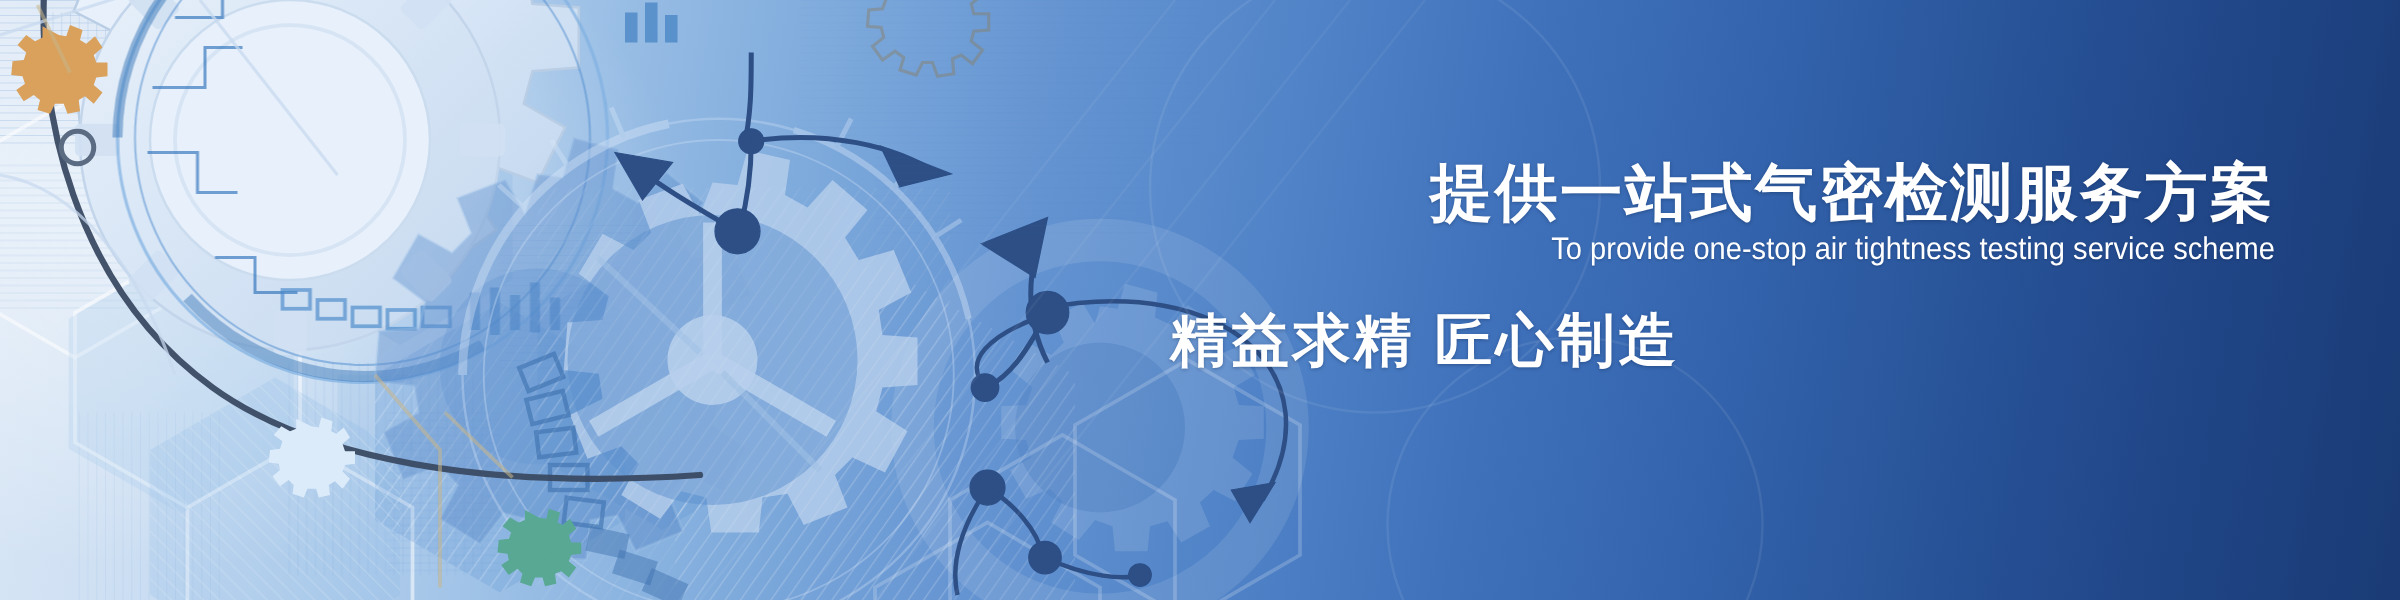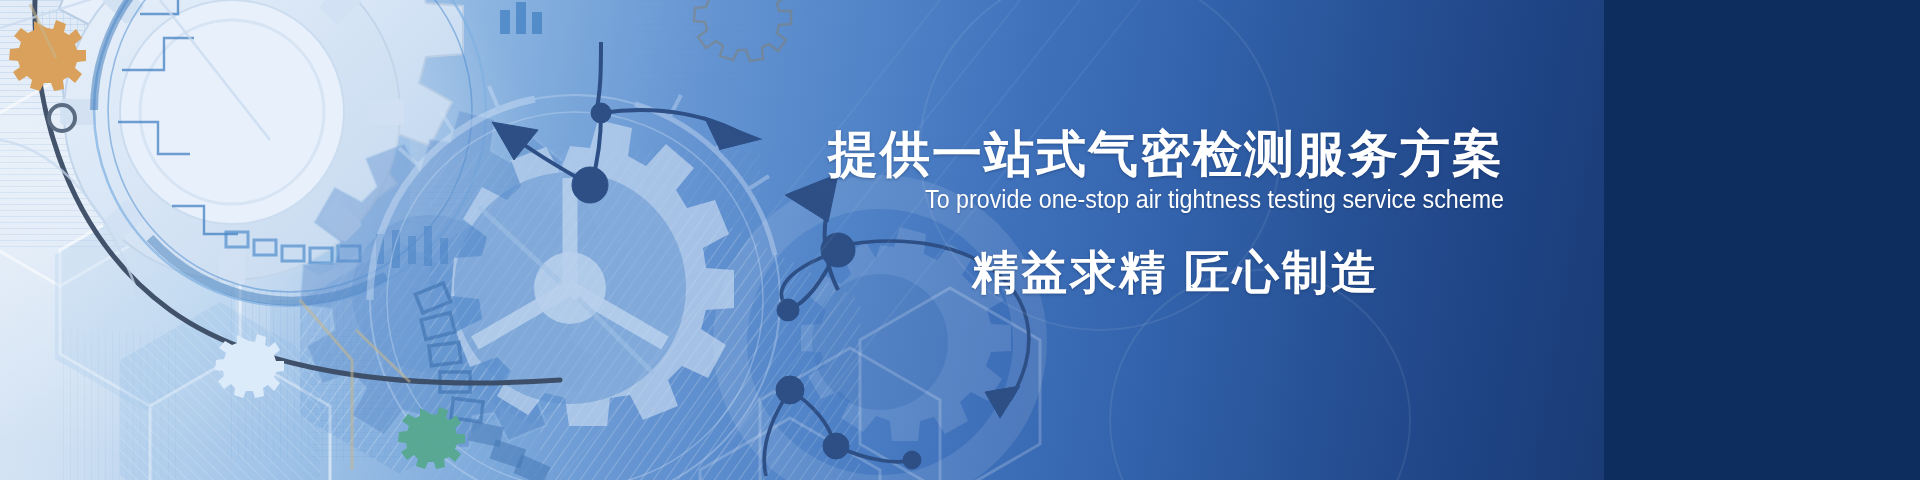--- a/index.html
+++ b/index.html
@@ -1,18 +1,18 @@
 <!DOCTYPE html>
 <html><head>
 <meta charset="utf-8">
 <title>Banner</title>
 <style>
   html,body{margin:0;padding:0;background:#0d2d5e;}
   #banner{
-    position:relative;width:1604px;height:480px;overflow:hidden;
+    position:relative;width:1920px;height:480px;overflow:hidden;
     font-family:"Liberation Sans","DejaVu Sans",sans-serif;
     background:linear-gradient(100deg,
         #dce8f6 0%,
         #cfe0f3 8%,
         #b9d3ee 16%,
         #9cc0e6 24%,
         #7fabdc 33%,
         #6695d2 42%,
         #5184c8 52%,
         #3f71bb 62%,
@@ -29,21 +29,21 @@
     letter-spacing:2px;white-space:nowrap;
     text-shadow:0 1px 3px rgba(8,28,62,.35);
   }
   .subline{
     color:#ffffff;font-size:25px;line-height:1.15;font-weight:400;
     white-space:nowrap;margin-top:4px;
     transform:scaleX(.93);transform-origin:right center;
     text-shadow:0 1px 2px rgba(8,28,62,.3);
   }
   .tagline{
-    position:absolute;left:900px;top:242px;width:480px;text-align:right;z-index:40;
+    position:absolute;left:900px;top:242px;width:480px;text-align:center;z-index:40;
     color:#ffffff;font-size:46px;font-weight:700;letter-spacing:3px;white-space:nowrap;
     text-shadow:0 1px 3px rgba(8,28,62,.35);
   }
 </style>
 </head>
 <body>
 
 <div id="banner">
 
   <svg class="layer" viewBox="0 0 1920 480" preserveAspectRatio="none">

